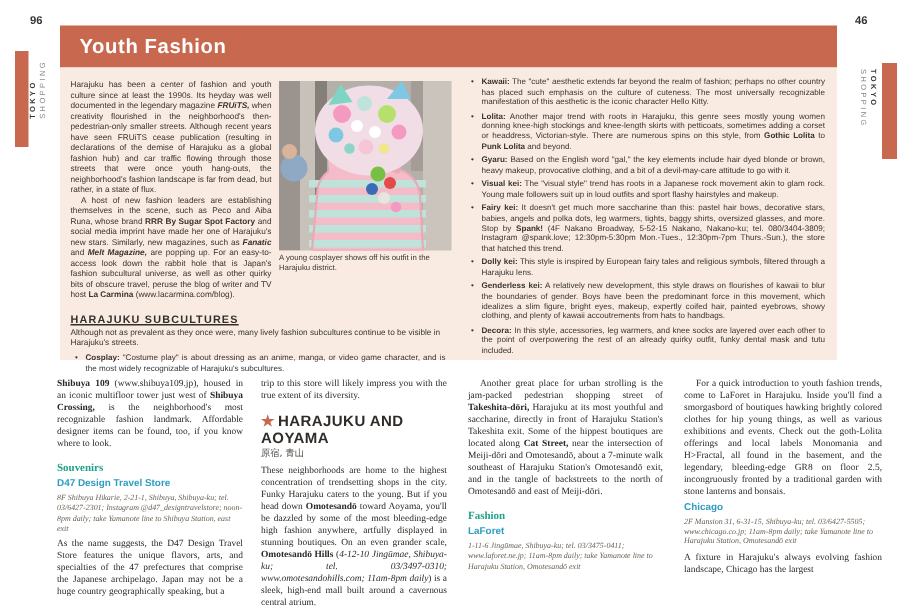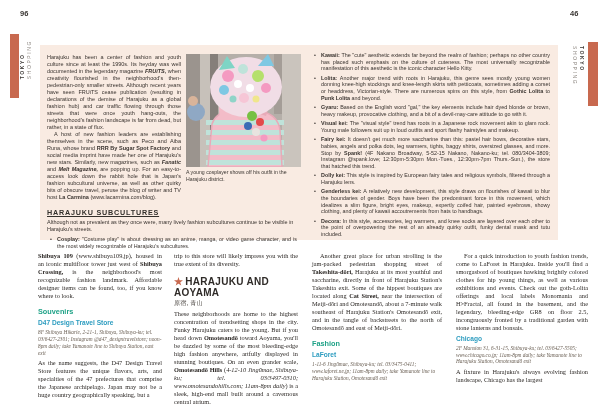--- a/index.html
+++ b/index.html
@@ -45,21 +45,21 @@
   .box-right .bullet { margin-bottom:2.6px; }
 
   
   .col { position:absolute; top:252px; font-family:"Liberation Serif", serif;
     font-size:6.3px; line-height:1.27; text-align:justify; color:#2c2825; }
   .col-1 { left:38px;  width:124px; }
   .col-2 { left:174px; width:124px; }
   .col-3 { left:312px; width:130px; }
   .col-4 { left:456px; width:132px; }
   .col p.indent { text-indent:8px; }
-  .section-heading { font-family:Liberation Sans, sans-serif; font-size:7.3px;
+  .section-heading { font-family:Liberation Serif, serif; font-size:7.3px;
     font-weight:bold; color:#1fa287; margin-top:7px; text-align:left; }
   .listing-heading { font-family:"Liberation Sans", sans-serif; font-size:6.6px;
     font-weight:bold; color:#2e9dc0; margin-top:3px; text-align:left; }
   .listing-info { font-style:italic; font-size:5.3px; line-height:1.3; color:#6b6055; margin:1.5px 0 2.5px 0; text-align:left; }
   .big-heading { font-family:"Liberation Sans", sans-serif; font-size:10px; font-weight:bold;
     letter-spacing:0.3px; color:#2f2b28; margin-top:8px; line-height:1.1; text-align:left; }
   .big-heading .star { color:#c8694f; margin-right:2px; }
   .jp-heading { font-family:"DejaVu Sans", sans-serif; font-size:6.2px; color:#4c4742; margin:1.5px 0 3px 0; text-align:left; }
 
   .b { font-weight:bold; }
@@ -76,20 +76,21 @@
   <div class="side-label left">
     <span class="tab-bold">TOKYO</span>
     <span class="tab-light">SHOPPING</span>
   </div>
   <div class="edge-tab right"></div>
   <div class="side-label right">
     <span class="tab-bold">TOKYO</span>
     <span class="tab-light">SHOPPING</span>
   </div>
 
+  <div class="title-bar">Youth Fashion</div>
 
   <div class="feature-box">
 
     <div class="box-left">
       <div class="intro-row">
         <div class="intro-text">
           <p><span>Harajuku has been a center of fashion and youth culture since at least the 1990s. Its heyday was well documented in the legendary magazine </span><span class="b i">FRUiTS,</span><span> when creativity flourished in the neighborhood's then-pedestrian-only smaller streets. Although recent years have seen FRUiTS cease publication (resulting in declarations of the demise of Harajuku as a global fashion hub) and car traffic flowing through those streets that were once youth hang-outs, the neighborhood's fashion landscape is far from dead, but rather, in a state of flux.</span></p>
           <p><span>A host of new fashion leaders are establishing themselves in the scene, such as Peco and Aiba Runa, whose brand </span><span class="b">RRR By Sugar Spot Factory</span><span> and social media imprint have made her one of Harajuku's new stars. Similarly, new magazines, such as </span><span class="b i">Fanatic</span><span> and </span><span class="b i">Melt Magazine,</span><span> are popping up. For an easy-to-access look down the rabbit hole that is Japan's fashion subcultural universe, as well as other quirky bits of obscure travel, peruse the blog of writer and TV host </span><span class="b">La Carmina</span><span> (www.lacarmina.com/blog).</span></p>
         </div>
         <div class="photo-block">

